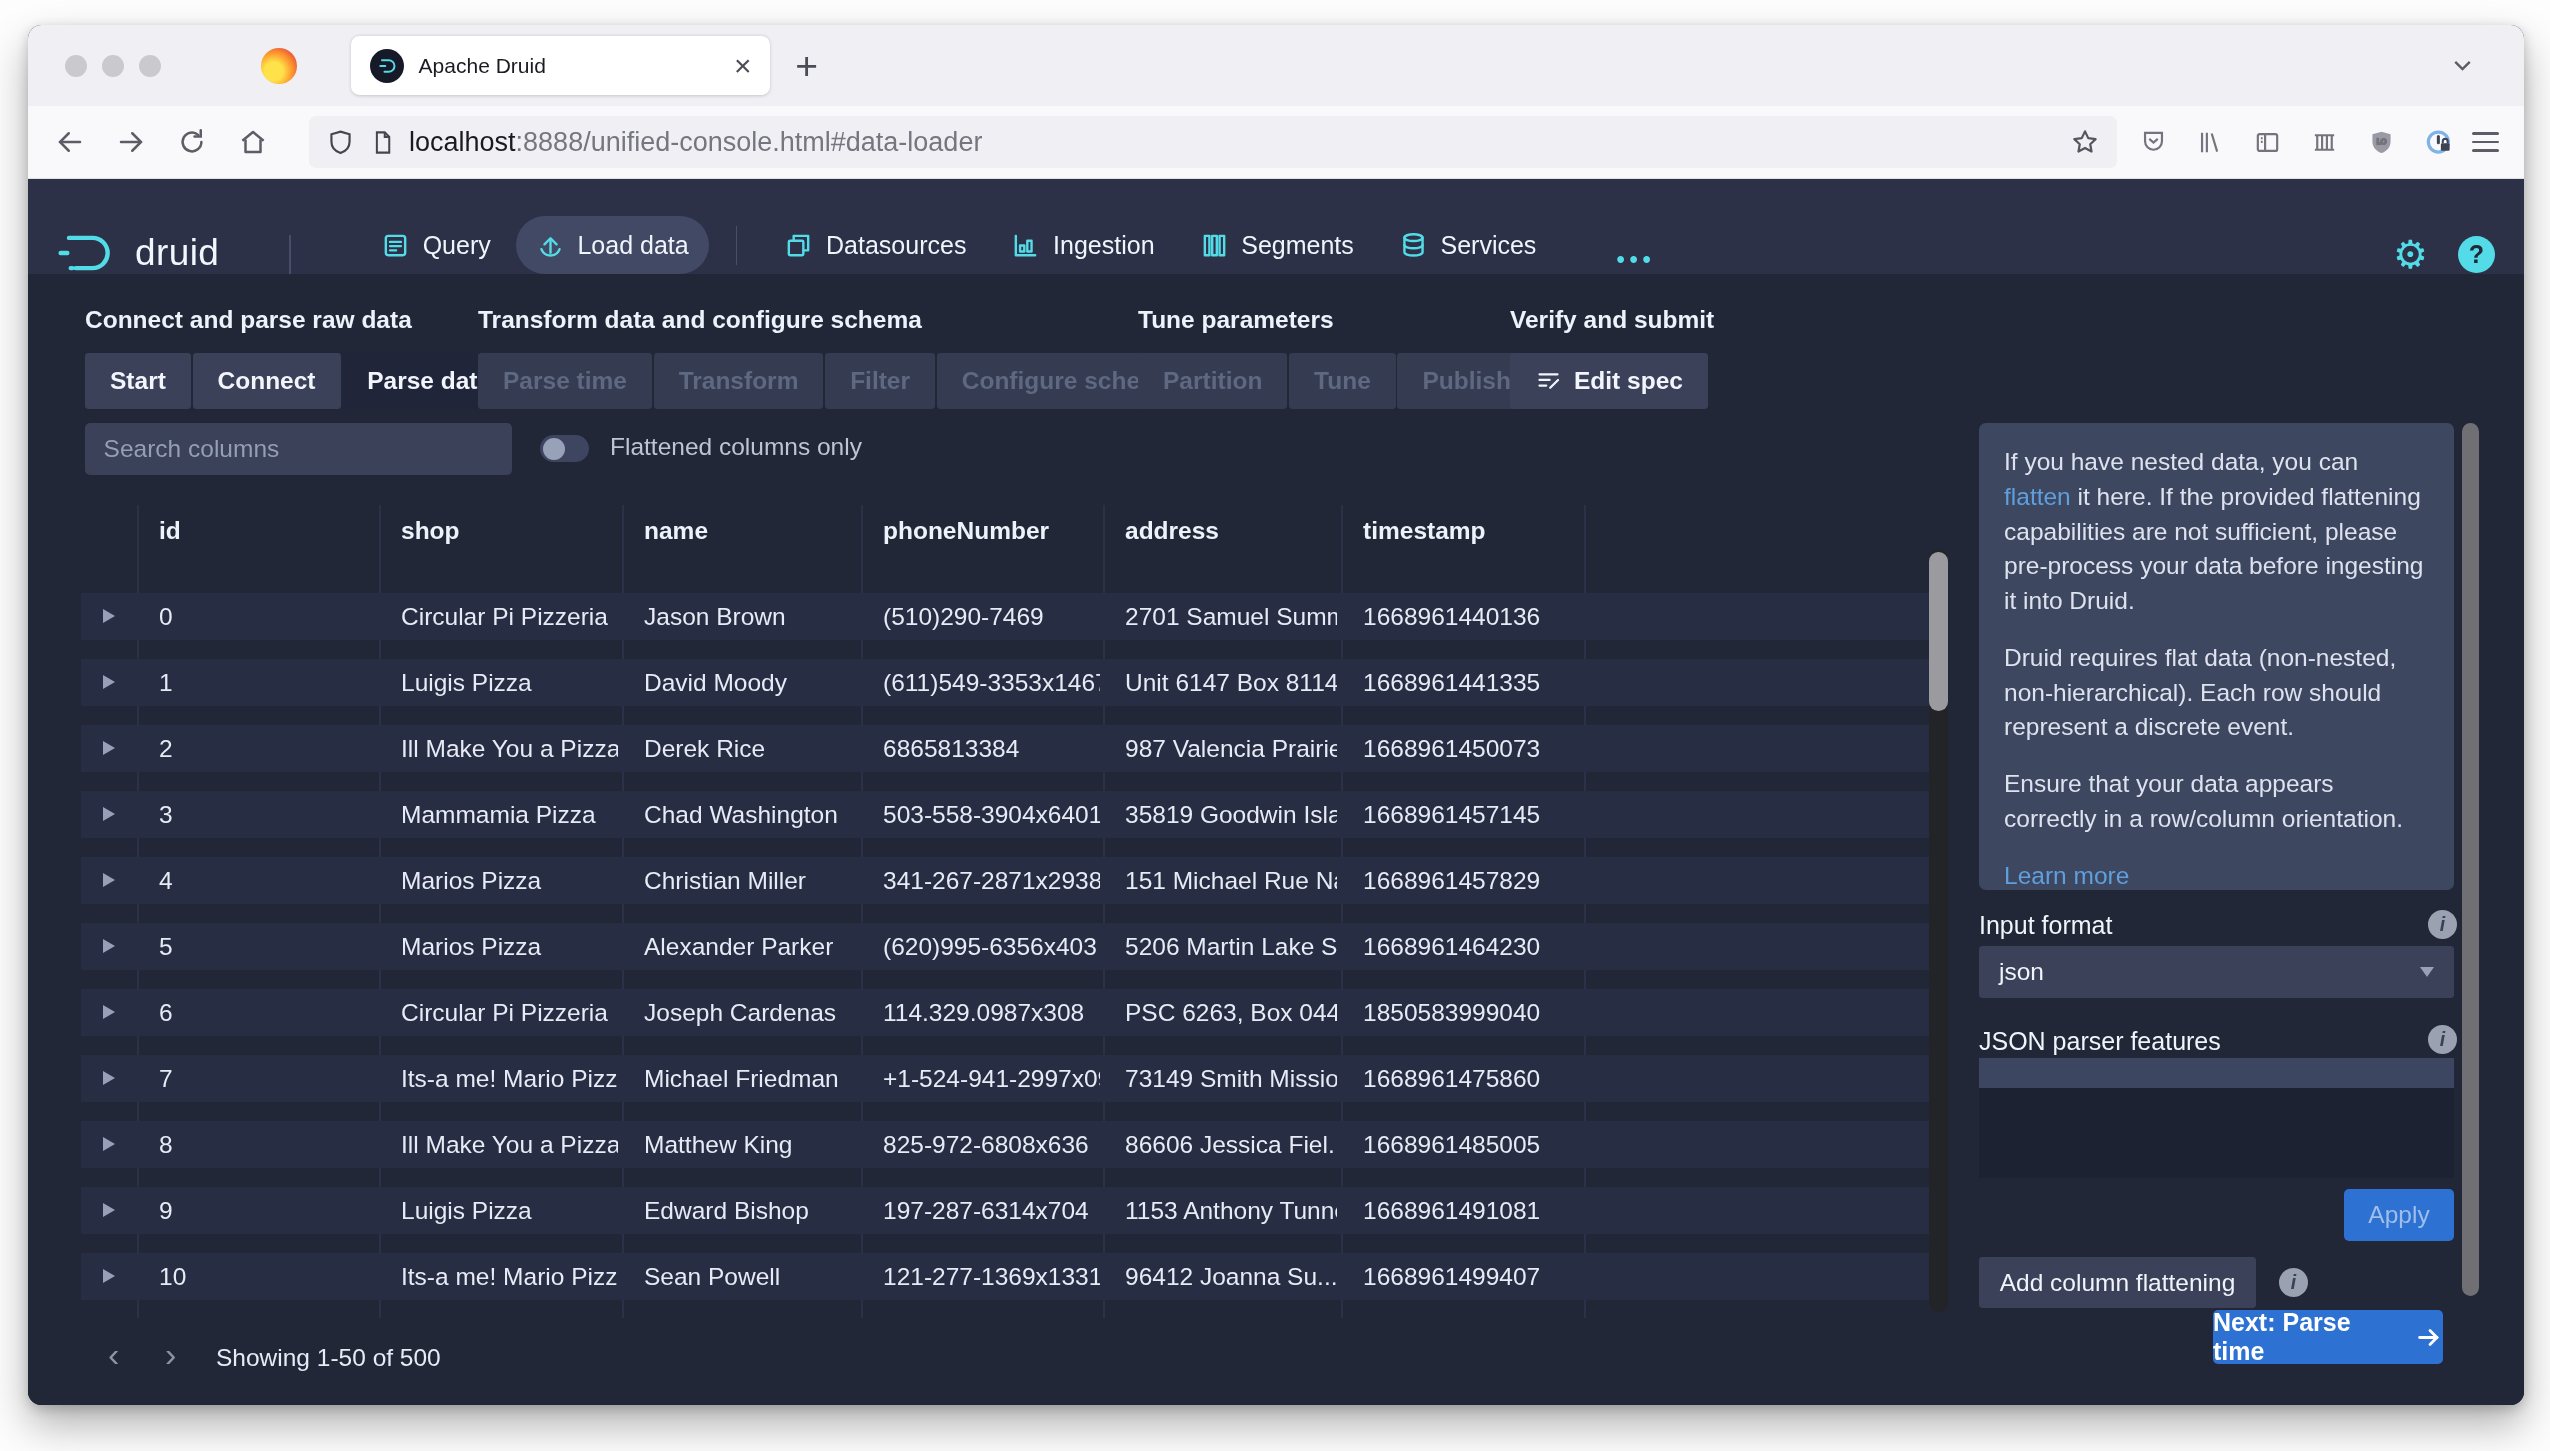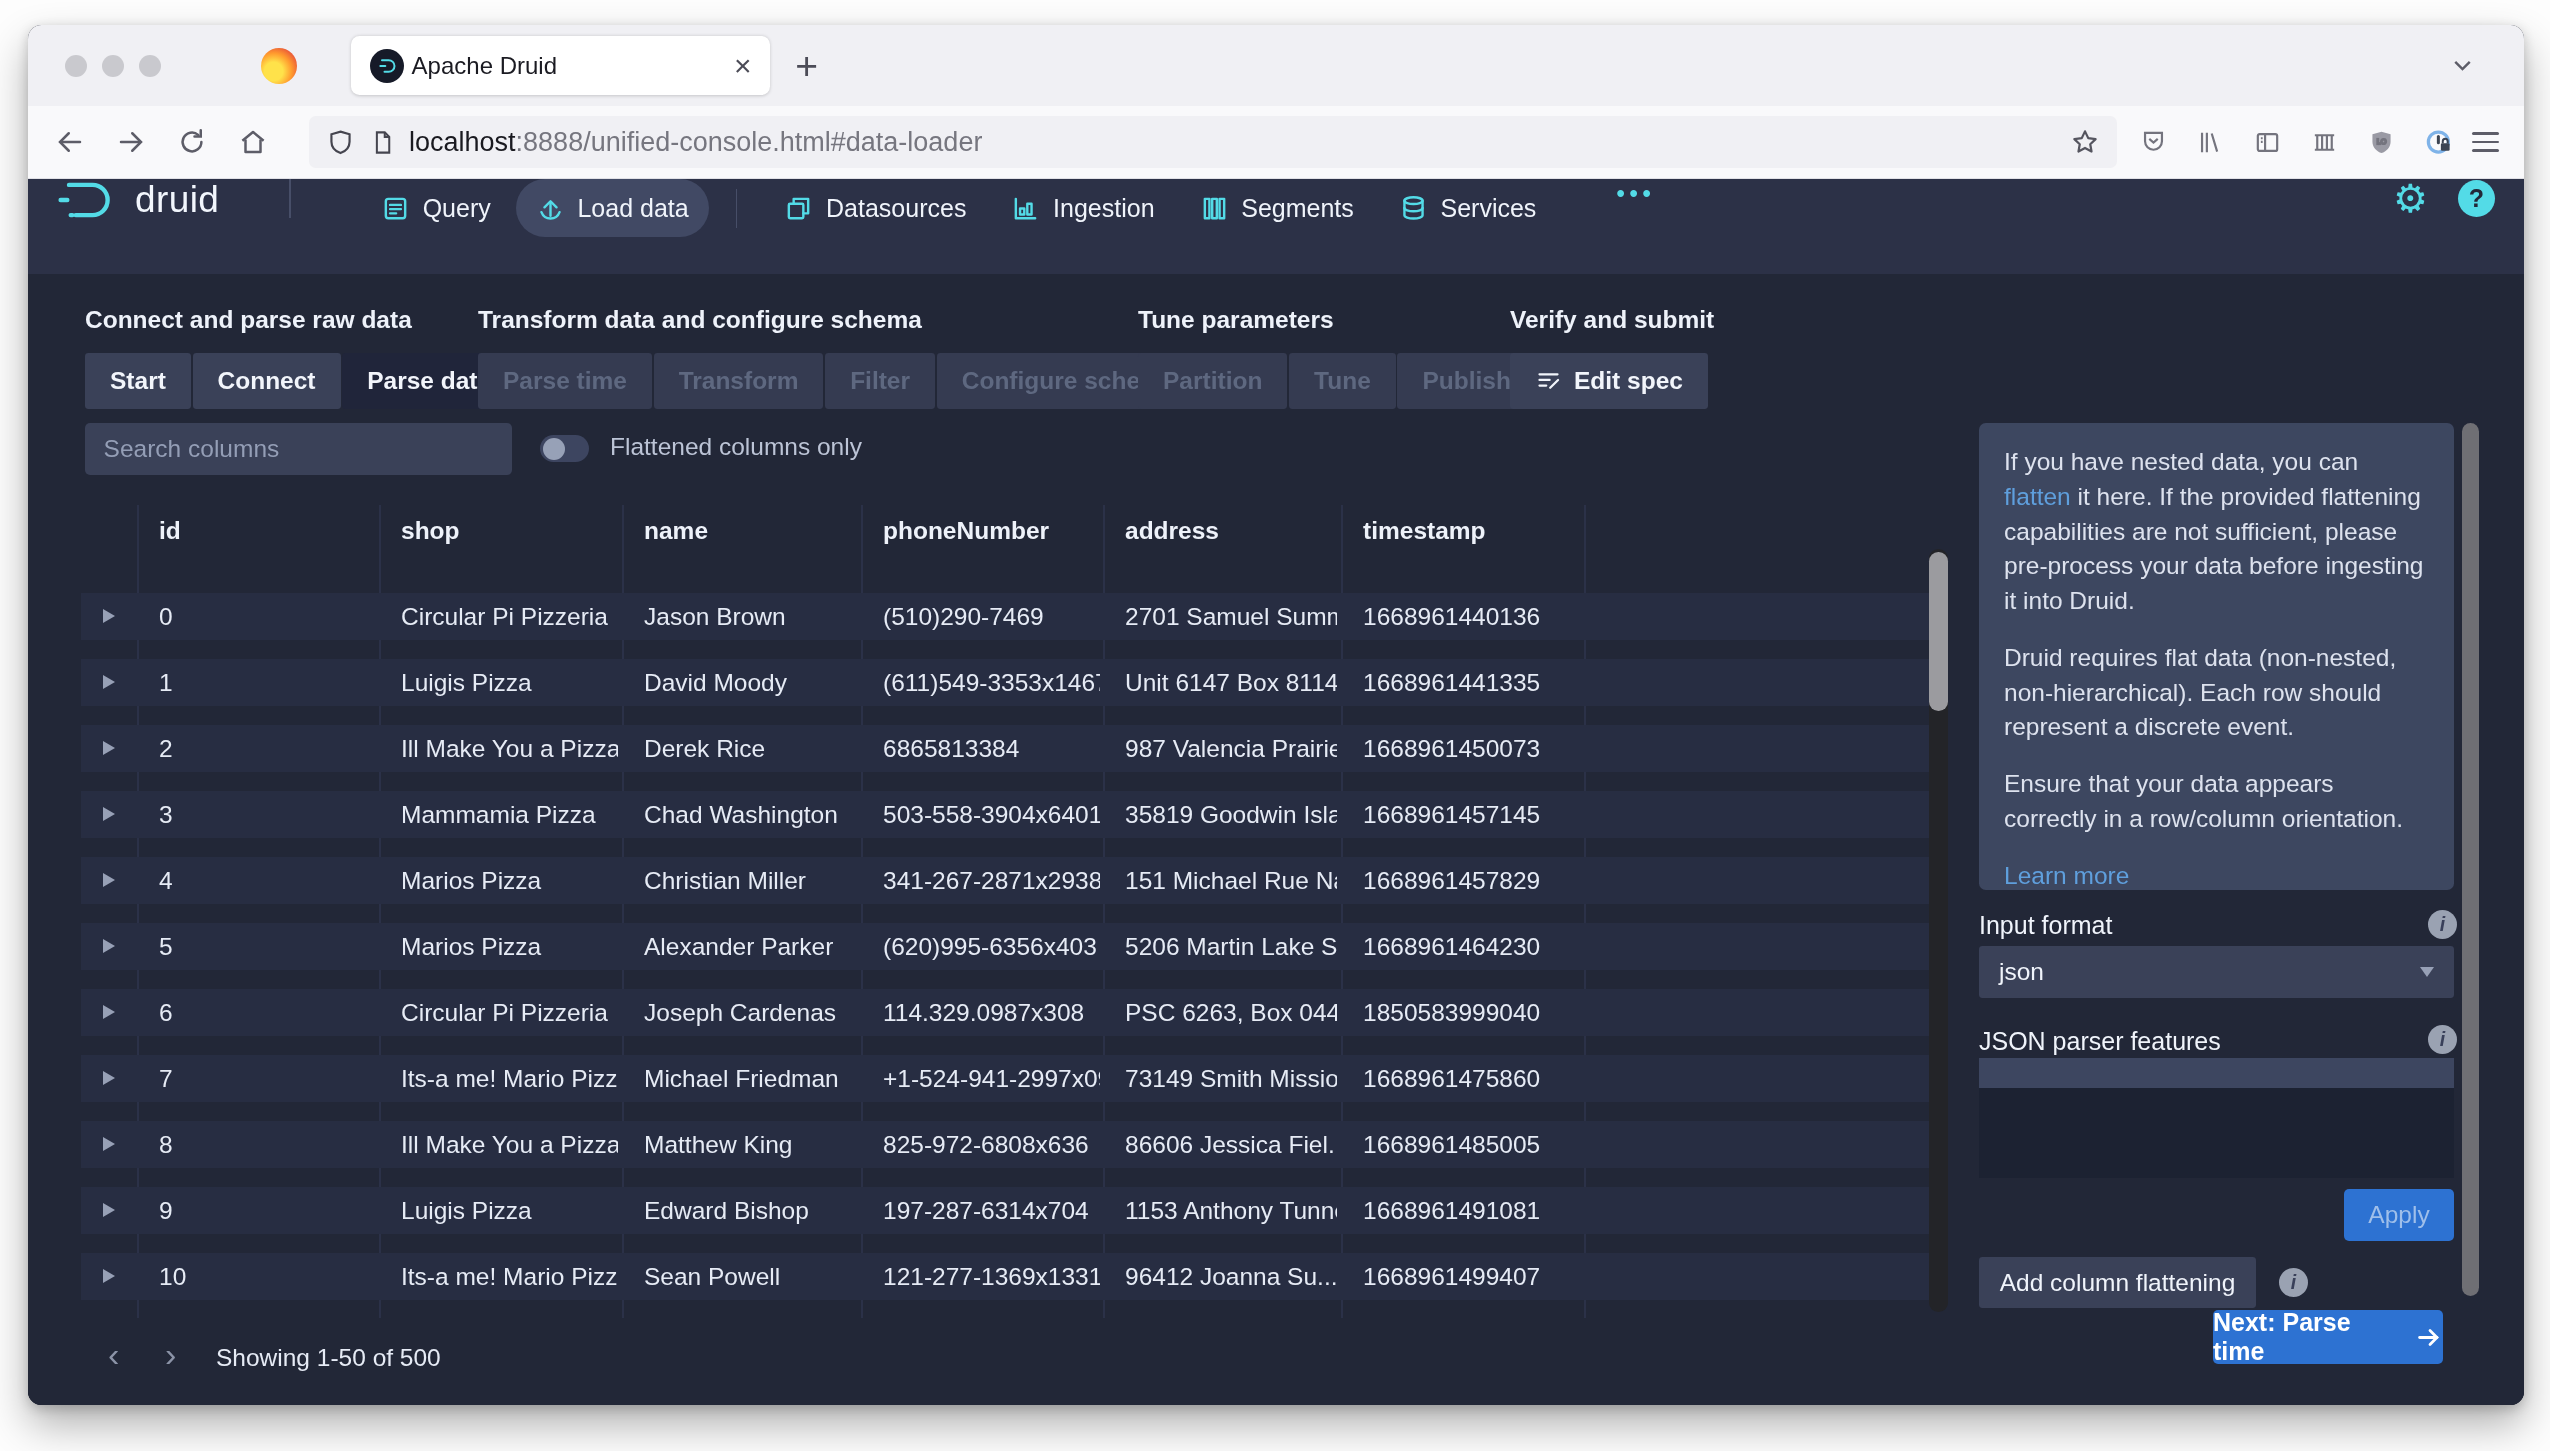--- a/index.html
+++ b/index.html
@@ -9,40 +9,40 @@
           background:#222737;box-shadow:0 20px 42px rgba(0,0,0,.30),0 3.4px 12px rgba(0,0,0,.18);}
   
   .tabstrip{height:81px;background:#f0f0f4;display:flex;align-items:center;padding:0 25px;}
   .lights{display:flex;gap:15px;margin-left:12px;}
   .light{width:22px;height:22px;border-radius:50%;background:#c9c9ce;}
   .fficon{width:36px;height:36px;border-radius:50%;margin-left:100px;
           background:radial-gradient(circle at 35% 65%, #ffe24a 0 28%, #ff9a2e 55%, #e8543a 80%, #b5305a 100%);}
   .tab{margin-left:54px;width:382px;height:59px;background:#ffffff;border-radius:8.5px;display:flex;align-items:center;
        padding:0 18.6px;box-shadow:0 0.8px 3.4px rgba(0,0,0,.18);}
   .favicon{width:34px;height:34px;border-radius:50%;background:#161a28;display:flex;align-items:center;justify-content:center;flex:none;}
-  .tab-title{margin-left:8px;font-size:24px;color:#1b1b22;}
+  .tab-title{margin-left:15px;font-size:21px;color:#1b1b22;}
   .tab-close{margin-left:auto;font-size:30px;color:#4c4c57;line-height:1;}
   .newtab{margin-left:25px;font-size:39px;color:#4c4c57;font-weight:300;line-height:1;}
   .tabs-chevron{margin-left:auto;margin-right:22px;color:#5d5d68;}
   .toolbar{height:72px;background:#f9f9fb;border-bottom:0.8px solid #e1e1e6;display:flex;align-items:center;padding:0 25px;}
   .tb-btn{width:34px;height:34px;margin-right:27px;color:#5d5d68;display:flex;align-items:center;justify-content:center;flex:none;}
   .urlbar{flex:1;height:52px;background:#f0f0f4;border-radius:6.8px;margin:0 22px 0 12px;display:flex;align-items:center;
           padding:0 17px;min-width:0;}
   .url-ico{color:#45454f;margin-right:13.5px;display:flex;flex:none;}
   .url-text{font-size:27px;white-space:nowrap;overflow:hidden;}
   .url-host{color:#1a1a20;}
   .url-rest{color:#76767f;}
   .url-star{margin-left:auto;color:#55555f;display:flex;flex:none;}
   .ext-row{display:flex;align-items:center;gap:27px;color:#74747e;margin-right:10px;}
   .ext{display:flex;align-items:flex-end;justify-content:center;width:30px;height:30px;}
   .hamburger{display:flex;flex-direction:column;gap:6px;margin-left:8.5px;}
   .hamburger span{display:block;width:27px;height:2.5px;background:#5d5d68;border-radius:1.7px;}
   
   .app{position:relative;height:1226px;background:#222737;color:#eef2fa;}
-  .navbar{position:absolute;left:0;top:0;right:0;height:95px;background:#2c3147;display:flex;align-items:flex-start;padding:0 29px;gap:48px;}
+  .navbar{position:absolute;left:0;top:0;right:0;height:95px;background:#2c3147;display:flex;align-items:flex-end;padding:0 29px;gap:48px;}
   .brand{display:flex;align-items:center;gap:12px;}
   .brand-text{font-size:37px;color:#f2f6fd;letter-spacing:0.4px;}
   .nav-div{width:1.7px;height:39px;background:#474e68;margin:0 22px;flex:none;}
   .nav-items{display:flex;align-items:center;gap:5px;}
   .nav-item{display:flex;align-items:center;gap:12.7px;height:58px;padding:0 20px;border-radius:29px;font-size:25px;color:#f0f4fb;}
   .nav-item.active{background:#414964;}
   .nav-icon{color:#53dbe7;display:flex;align-items:center;}
   .nav-more{color:#53dbe7;font-size:25px;letter-spacing:4.2px;padding:0 12px;}
   .nav-right{margin-left:auto;display:flex;align-items:center;gap:30px;}
   .gear{font-family:"DejaVu Sans",sans-serif;font-size:39px;color:#53dbe7;line-height:1;}

